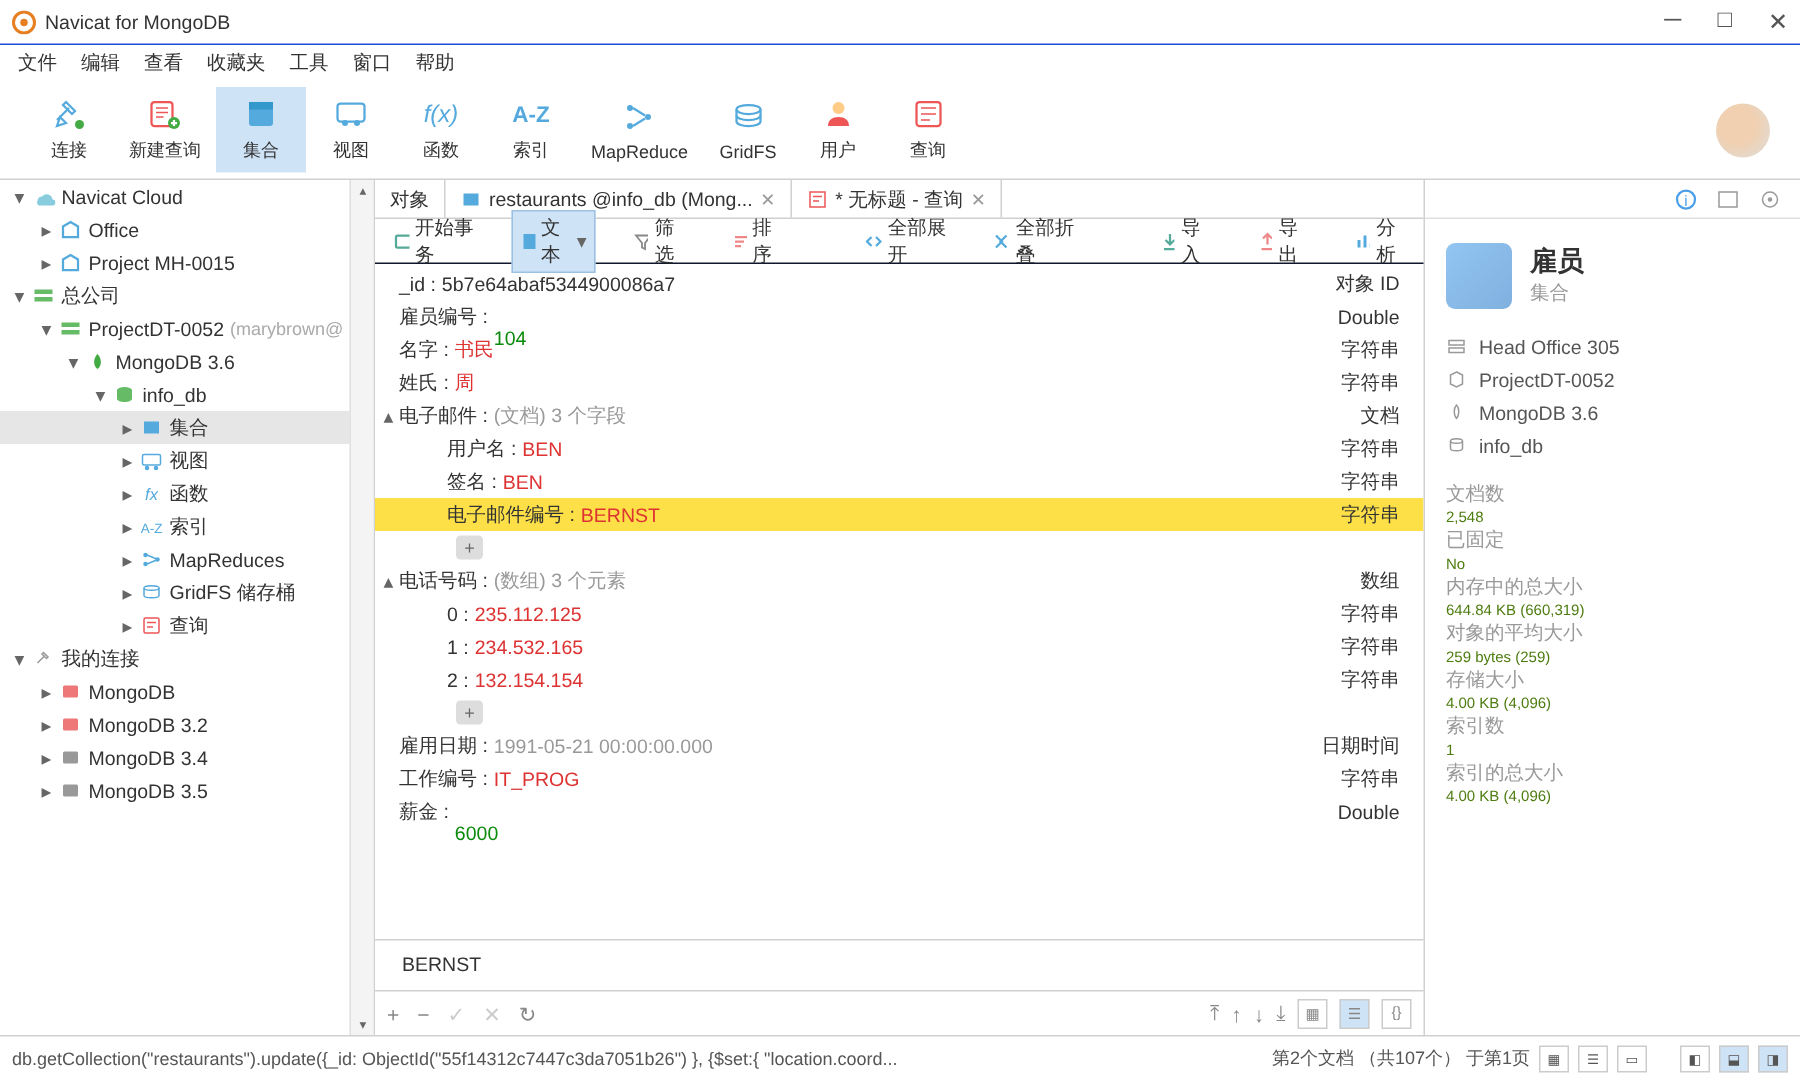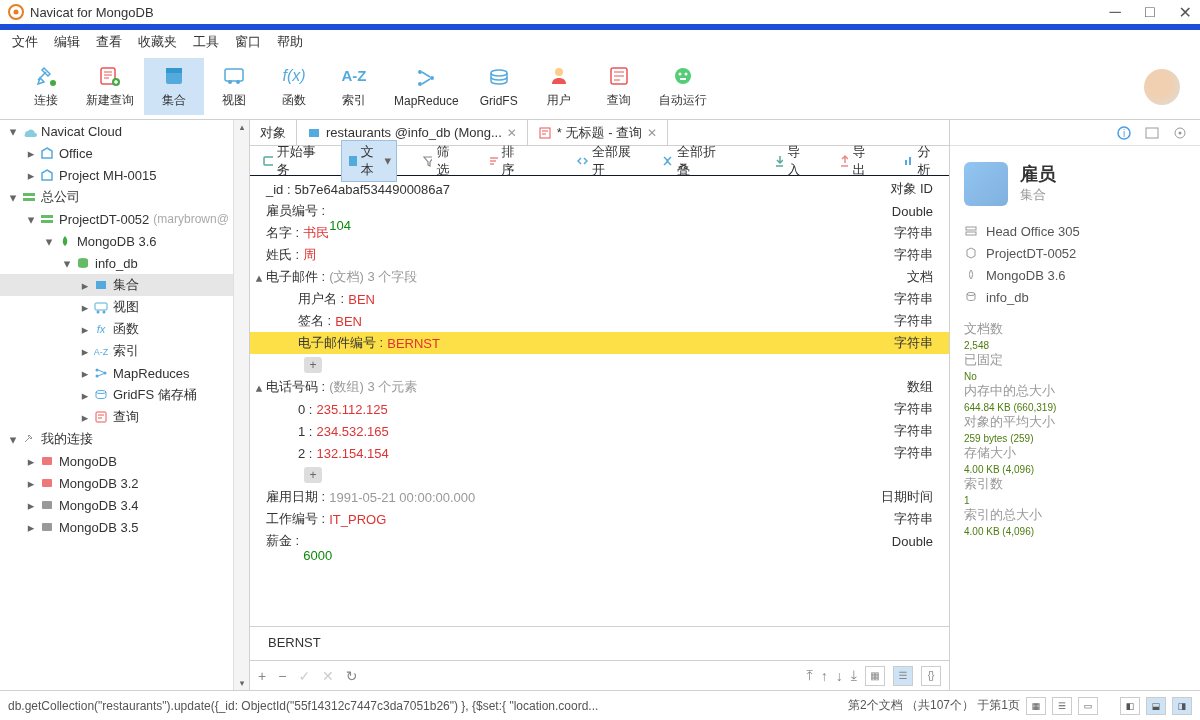--- a/index.html
+++ b/index.html
@@ -1,19 +1,19 @@
 <!DOCTYPE html>
 <html><head>
 <meta charset="utf-8">
 <style>
 * { box-sizing: border-box; margin: 0; padding: 0; font-family: "Microsoft YaHei", "Segoe UI", sans-serif; }
 body { width: 1200px; height: 720px; background: #fff; font-size: 13px; color: #333; overflow: hidden; position: relative; }
 
 
-.titlebar { height: 30px; display: flex; align-items: center; padding: 0 8px; border-bottom: 6px solid #1d4ed8; }
+.titlebar { height: 30px; display: flex; align-items: center; padding: 0 8px; border-bottom: 1px solid #1d4ed8; }
 .titlebar-icon { width: 16px; height: 16px; margin-right: 6px; }
 .titlebar-title { flex: 1; font-size: 13px; color: #333; }
 .titlebar-btns { display: flex; gap: 24px; font-size: 16px; color: #555; }
 
 
 .menubar { height: 24px; display: flex; align-items: center; padding: 0 6px; gap: 4px; font-size: 13px; }
 .menubar span { padding: 2px 6px; cursor: pointer; }
 
 
 .toolbar { height: 66px; display: flex; align-items: center; padding: 0 16px; border-bottom: 1px solid #d0d0d0; position: relative; }
@@ -209,31 +209,20 @@
       <span class="toolbar-label">用户</span>
     </div>
     <div class="toolbar-item">
       <span class="toolbar-icon">
         <svg width="24" height="24">
           <rect x="4" y="4" width="16" height="16" rx="2" fill="none" stroke="#e55" stroke-width="1.5"></rect>
           <path d="M7 8h10M7 12h10M7 16h6" stroke="#e55"></path>
         </svg>
       </span>
       <span class="toolbar-label">查询</span>
-    </div>
-    <div class="toolbar-item">
-      <span class="toolbar-icon">
-        <svg width="24" height="24">
-          <circle cx="12" cy="12" r="8" fill="#5c7"></circle>
-          <circle cx="9" cy="10" r="1.5" fill="#fff"></circle>
-          <circle cx="15" cy="10" r="1.5" fill="#fff"></circle>
-          <rect x="9" y="14" width="6" height="2" fill="#fff"></rect>
-        </svg>
-      </span>
-      <span class="toolbar-label">自动运行</span>
     </div>
     <div class="toolbar-avatar" style="position:absolute; right:20px;"></div>
 </div>
 
 <div class="main">
 
   <div class="tree">
     <div id="tree-rows">
         <div class="tree-row" style="padding-left: 6px;">
           <span class="tree-exp">▾</span>

